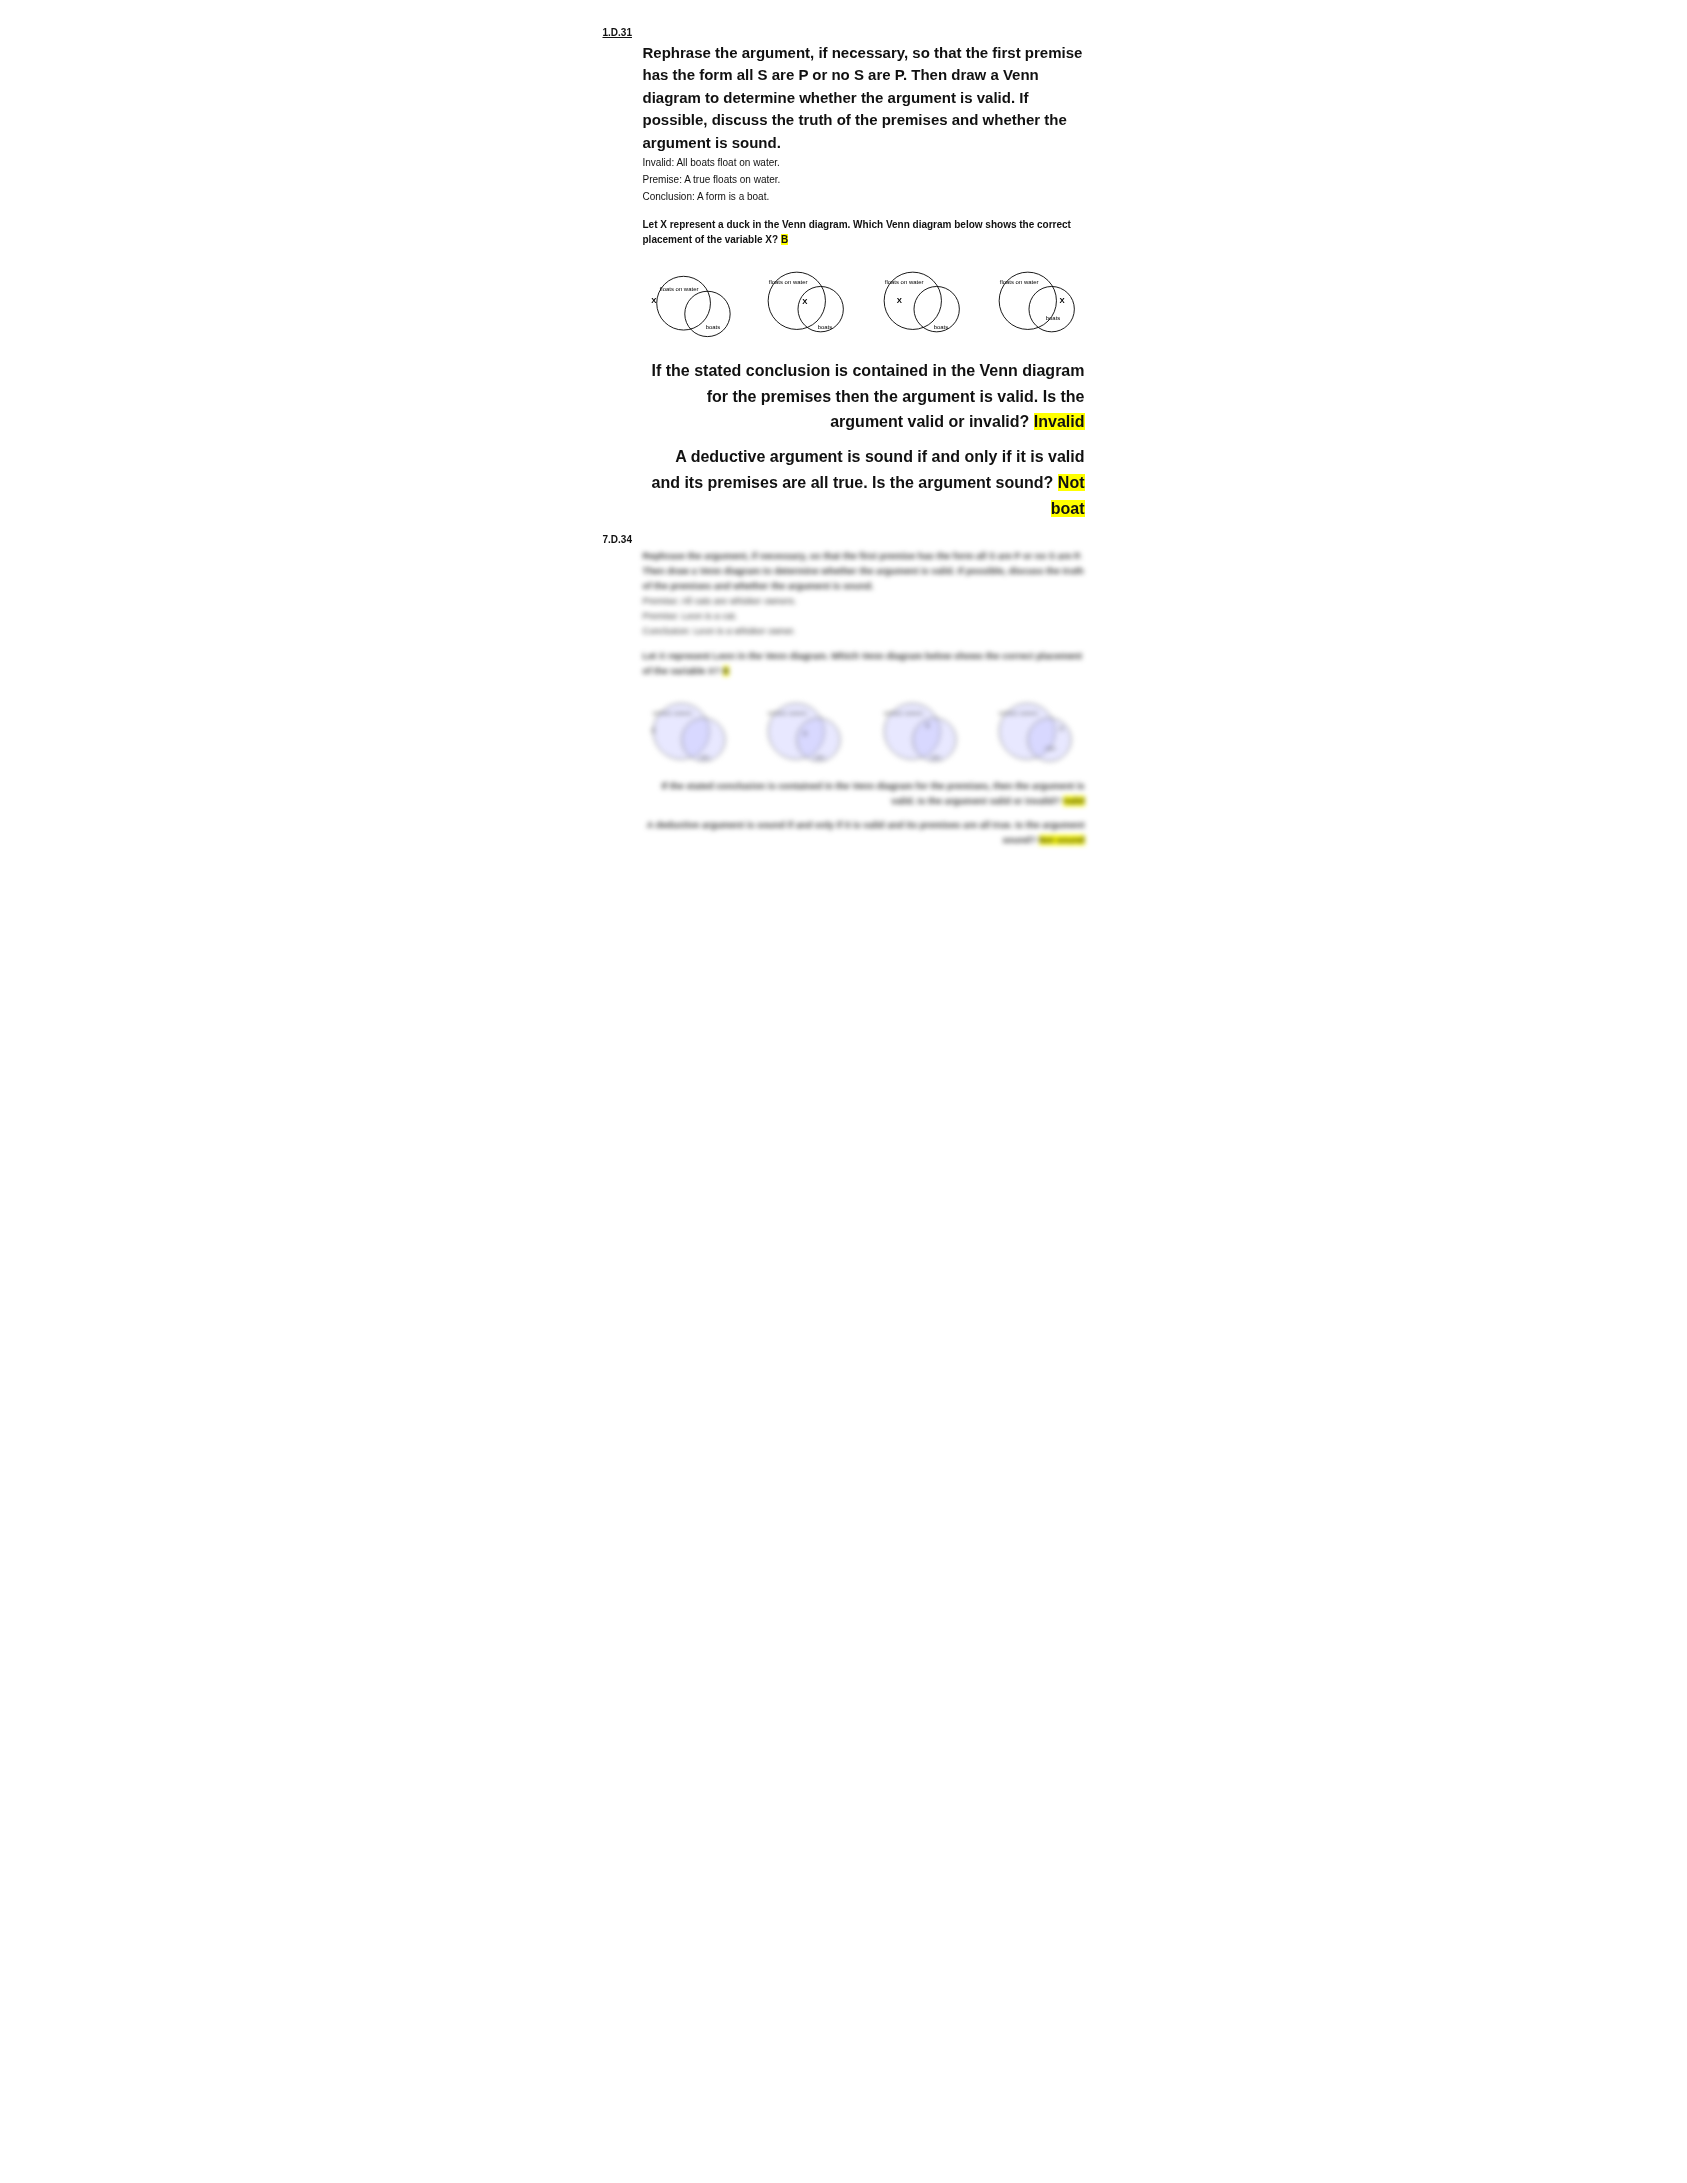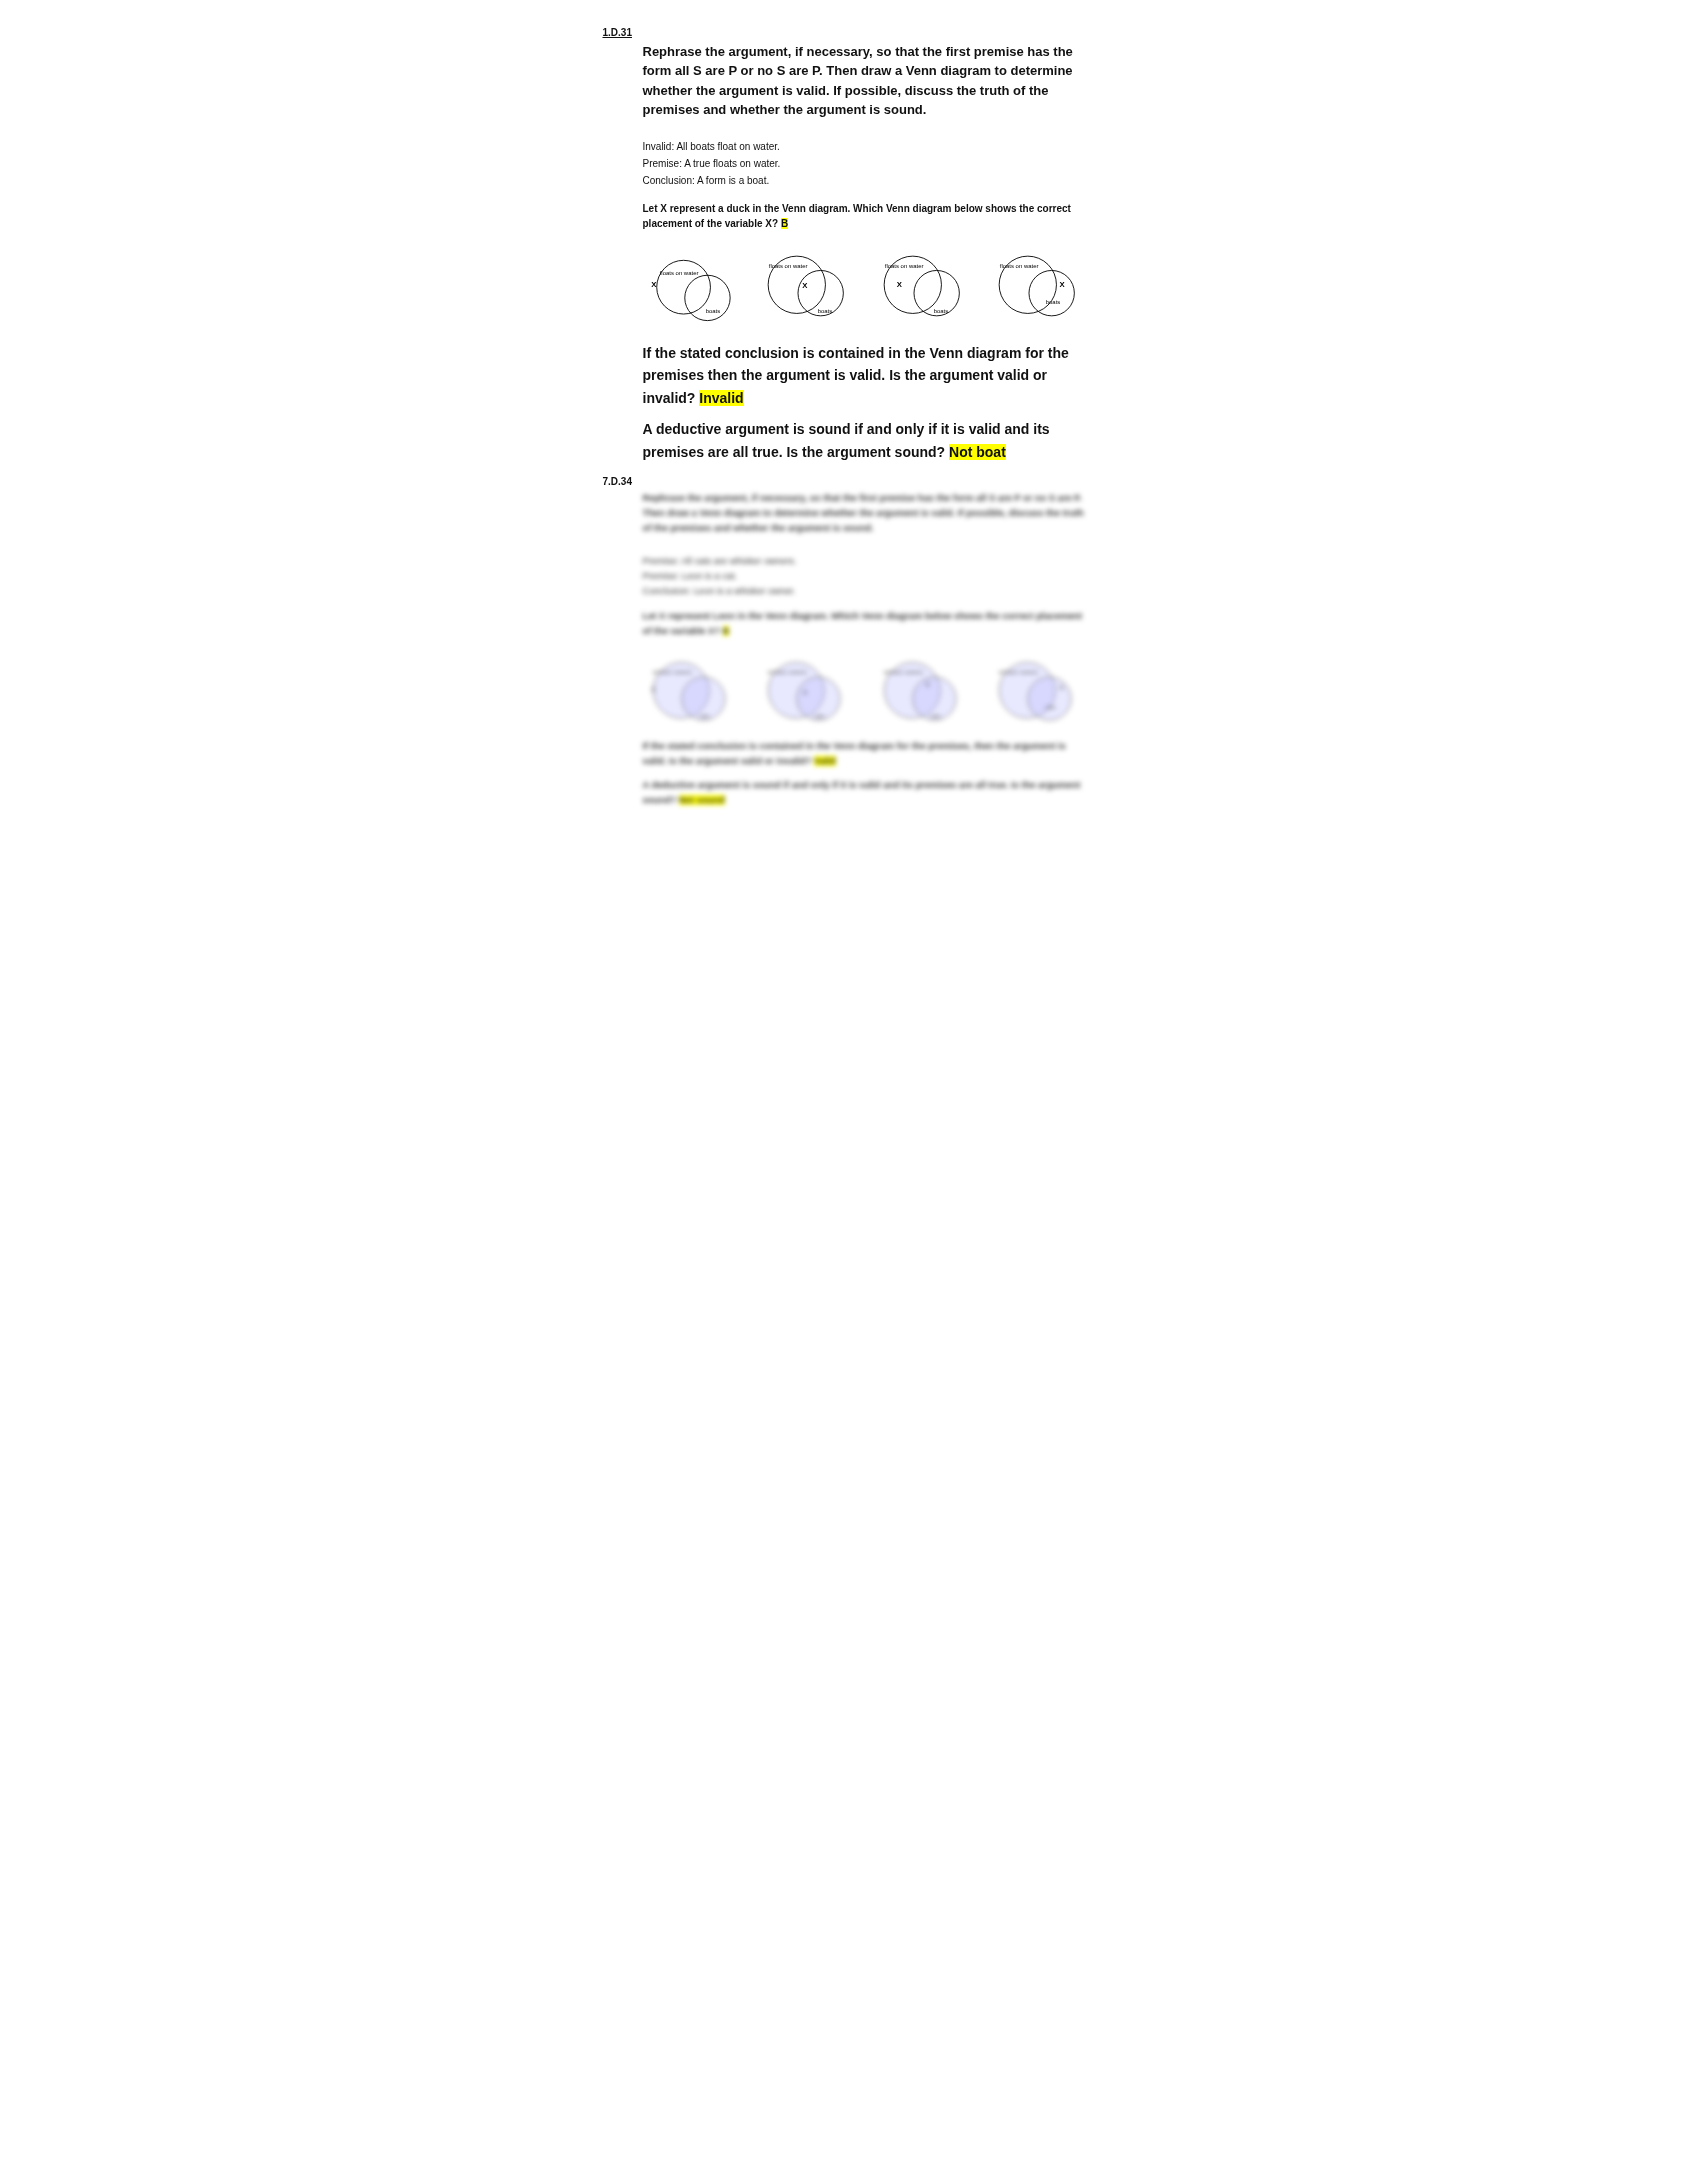--- a/index.html
+++ b/index.html
@@ -20,23 +20,23 @@
       text-decoration: underline;
     }
 
     .problem-block {
       margin-left: 40px;
       margin-bottom: 13.2px;
     }
 
     .bold-instruction {
       font-weight: bold;
-      font-size: 13px;
+      font-size: 15px;
       line-height: 1.5;
-      margin-bottom: 18px;
+      margin-bottom: 0;
     }
 
     .premise-line {
       font-size: 10px;
       line-height: 1.7;
     }
 
     .question-line {
       font-weight: bold;
       font-size: 10px;
@@ -64,24 +64,25 @@
       position: relative;
     }
 
     .venn-diagram svg {
       width: 100%;
       height: 100%;
     }
 
     .answer-line {
       font-weight: bold;
-      font-size: 14px;
+      font-size: 16px;
       line-height: 1.6;
       margin-top: 9.3px;
       margin-bottom: 5.3px;
+      text-align: right;
     }
 
     .blurred-section {
       filter: blur(2.6px);
       user-select: none;
       margin-left: 40px;
     }
 
     .blurred-text {
       font-size: 9.3px;

